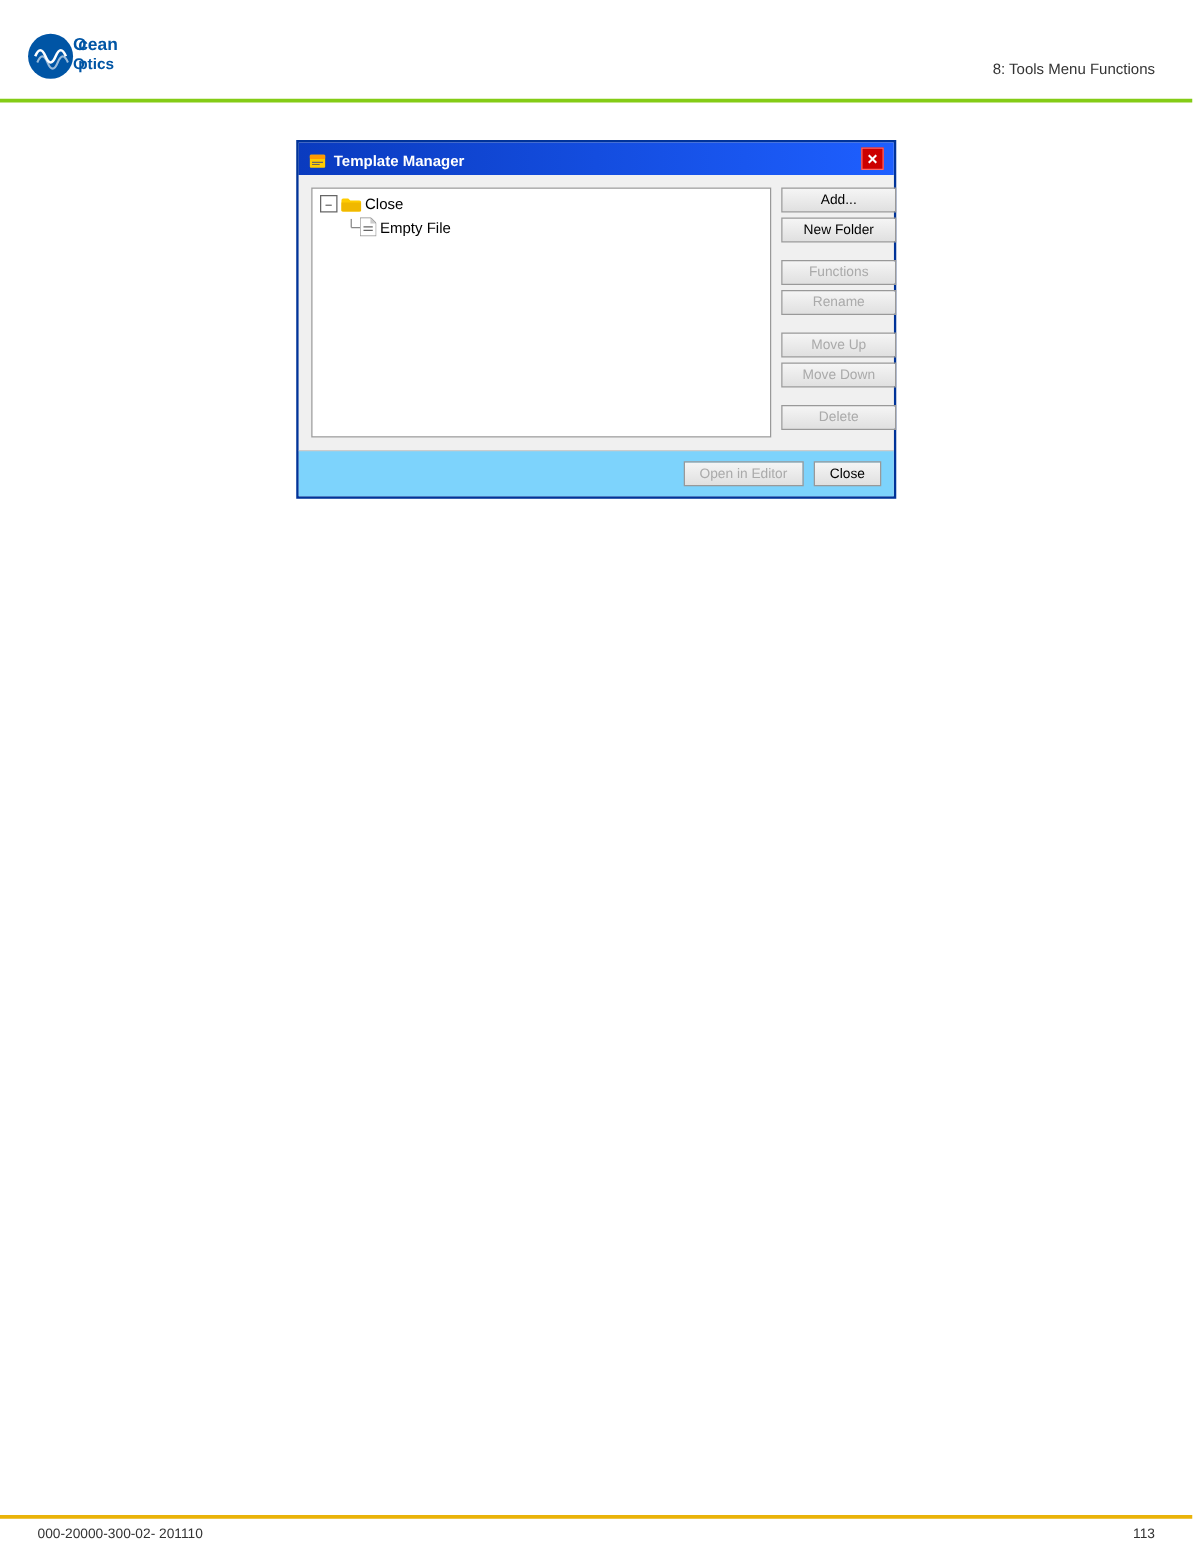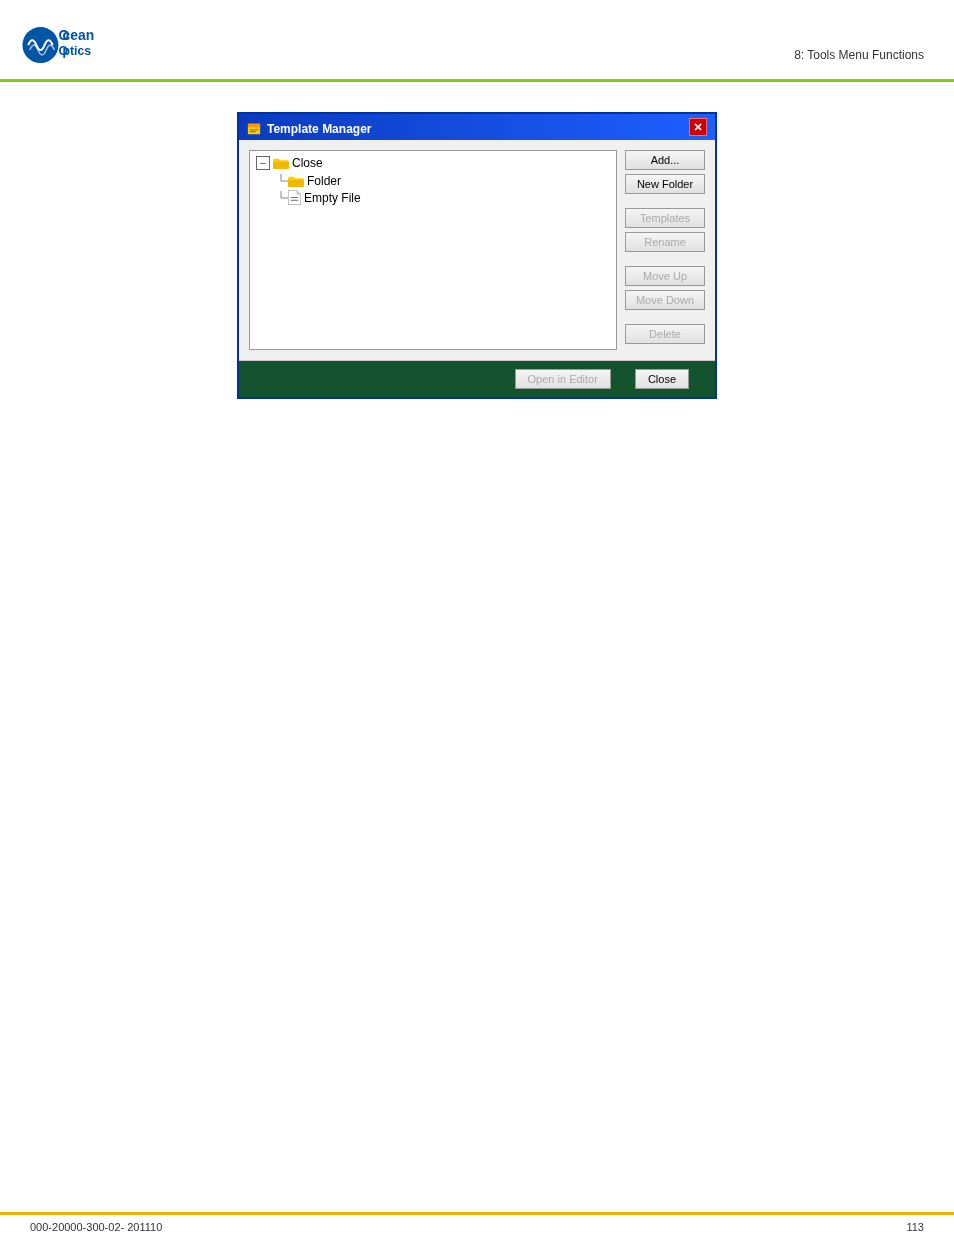--- a/index.html
+++ b/index.html
@@ -176,38 +176,38 @@
     }
 
     .dlg-btn {
       background: linear-gradient(to bottom, #f5f5f5, #e0e0e0);
       border: 1px solid #999;
       padding: 3px 6px;
       font-size: 11px;
       cursor: pointer;
       text-align: center;
       color: #000;
-      width: 80px;
+      width: 92px;
     }
 
     .dlg-btn:disabled, .dlg-btn.disabled {
       color: #aaa;
       cursor: default;
     }
 
     .dlg-btn-separator {
       height: 6px;
     }
 
     .dialog-footer {
       display: flex;
       justify-content: flex-end;
-      gap: 24px;
-      padding: 8px 26px;
-      background: #14532d;
+      gap: 8px;
+      padding: 8px 10px;
+      background: #7dd3fc;
       border-top: 1px solid #ccc;
     }
 
     .footer-btn {
       background: linear-gradient(to bottom, #f5f5f5, #e0e0e0);
       border: 1px solid #999;
       padding: 3px 12px;
       font-size: 11px;
       cursor: pointer;
       color: #000;
@@ -301,32 +301,20 @@
             <div class="tree-item root">
               <span class="tree-toggle">–</span>
 
               <svg class="folder-icon" viewBox="0 0 20 14">
                 <path d="M0,3 Q0,1 2,1 L7,1 L9,3 L18,3 Q20,3 20,5 L20,13 Q20,14 18,14 L2,14 Q0,14 0,13 Z" fill="#ffcc00"></path>
                 <path d="M0,5 L20,5 L20,13 Q20,14 18,14 L2,14 Q0,14 0,13 Z" fill="#f0b800"></path>
               </svg>
               <span class="tree-label">Close</span>
             </div>
 
-            <div class="tree-item tree-indent-1">
-
-              <svg width="14" height="14" viewBox="0 0 14 14">
-                <line x1="7" y1="0" x2="7" y2="7" stroke="#888" stroke-width="1"></line>
-                <line x1="7" y1="7" x2="14" y2="7" stroke="#888" stroke-width="1"></line>
-              </svg>
-              <svg class="folder-icon" viewBox="0 0 20 14">
-                <path d="M0,3 Q0,1 2,1 L7,1 L9,3 L18,3 Q20,3 20,5 L20,13 Q20,14 18,14 L2,14 Q0,14 0,13 Z" fill="#ffcc00"></path>
-                <path d="M0,5 L20,5 L20,13 Q20,14 18,14 L2,14 Q0,14 0,13 Z" fill="#f0b800"></path>
-              </svg>
-              <span class="tree-label">Folder</span>
-            </div>
 
             <div class="tree-item tree-indent-1">
               <svg width="14" height="14" viewBox="0 0 14 14">
                 <line x1="7" y1="0" x2="7" y2="7" stroke="#888" stroke-width="1"></line>
                 <line x1="7" y1="7" x2="14" y2="7" stroke="#888" stroke-width="1"></line>
               </svg>
 
               <svg class="file-icon" viewBox="0 0 14 16">
                 <polygon points="0,0 9,0 14,5 14,16 0,16" fill="white" stroke="#888" stroke-width="1"></polygon>
                 <polygon points="9,0 14,5 9,5" fill="#ccc"></polygon>
@@ -335,21 +323,21 @@
               </svg>
               <span class="tree-label">Empty File</span>
             </div>
 
           </div>
 
           <div class="buttons-panel">
             <button class="dlg-btn">Add...</button>
             <button class="dlg-btn">New Folder</button>
             <div class="dlg-btn-separator"></div>
-            <button class="dlg-btn disabled" disabled="">Templates</button>
+            <button class="dlg-btn disabled" disabled="">Functions</button>
             <button class="dlg-btn disabled" disabled="">Rename</button>
             <div class="dlg-btn-separator"></div>
             <button class="dlg-btn disabled" disabled="">Move Up</button>
             <button class="dlg-btn disabled" disabled="">Move Down</button>
             <div class="dlg-btn-separator"></div>
             <button class="dlg-btn disabled" disabled="">Delete</button>
           </div>
 
         </div>
       </div>

